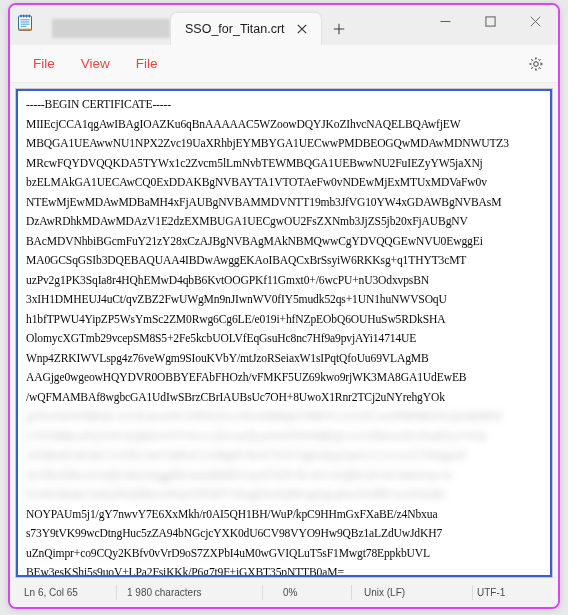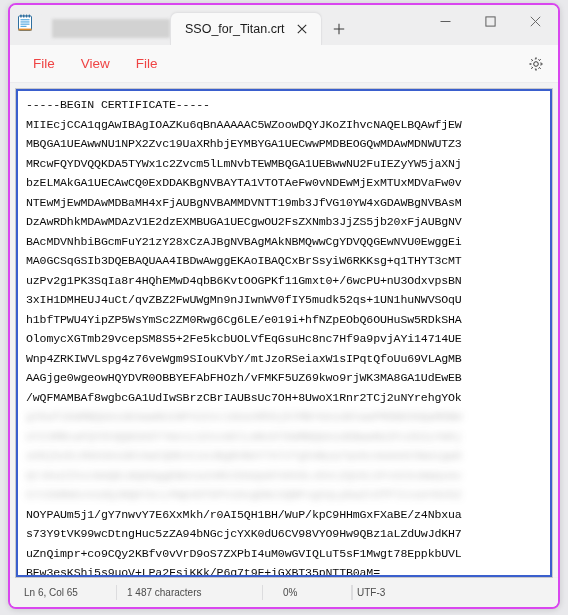--- a/index.html
+++ b/index.html
@@ -195,21 +195,21 @@
     width: 100%;
     height: 100%;
     background: #ffffff;
     border: 2px solid #3a5fcd;
     outline: 1px solid #c8c8cc;
     overflow: hidden;
     position: relative;
   }
 
   .editor-text {
-    font-family: Liberation Mono, monospace;
+    font-family: Liberation Serif, serif;
     font-size: 11.6px;
     line-height: 19.5px;
     color: #0b0b0b;
     white-space: pre;
     padding: 4px 0 0 8px;
     letter-spacing: -0.15px;
   }
 
   .line { height: 19.5px; }
 
@@ -337,22 +337,23 @@
 
     <div class="editor-wrap">
       <div class="editor">
         <div class="editor-text" id="editor-text"><div class="line">-----BEGIN CERTIFICATE-----</div><div class="line">MIIEcjCCA1qgAwIBAgIOAZKu6qBnAAAAAC5WZoowDQYJKoZIhvcNAQELBQAwfjEW</div><div class="line">MBQGA1UEAwwNU1NPX2Zvc19UaXRhbjEYMBYGA1UECwwPMDBEOGQwMDAwMDNWUTZ3</div><div class="line">MRcwFQYDVQQKDA5TYWx1c2Zvcm5lLmNvbTEWMBQGA1UEBwwNU2FuIEZyYW5jaXNj</div><div class="line">bzELMAkGA1UECAwCQ0ExDDAKBgNVBAYTA1VTOTAeFw0vNDEwMjExMTUxMDVaFw0v</div><div class="line">NTEwMjEwMDAwMDBaMH4xFjAUBgNVBAMMDVNTT19mb3JfVG10YW4xGDAWBgNVBAsM</div><div class="line">DzAwRDhkMDAwMDAzV1E2dzEXMBUGA1UECgwOU2FsZXNmb3JjZS5jb20xFjAUBgNV</div><div class="line">BAcMDVNhbiBGcmFuY21zY28xCzAJBgNVBAgMAkNBMQwwCgYDVQQGEwNVU0EwggEi</div><div class="line">MA0GCSqGSIb3DQEBAQUAA4IBDwAwggEKAoIBAQCxBrSsyiW6RKKsg+q1THYT3cMT</div><div class="line">uzPv2g1PK3SqIa8r4HQhEMwD4qbB6KvtOOGPKf11Gmxt0+/6wcPU+nU3OdxvpsBN</div><div class="line">3xIH1DMHEUJ4uCt/qvZBZ2FwUWgMn9nJIwnWV0fIY5mudk52qs+1UN1huNWVSOqU</div><div class="line">h1bfTPWU4YipZP5WsYmSc2ZM0Rwg6Cg6LE/e019i+hfNZpEObQ6OUHuSw5RDkSHA</div><div class="line">OlomycXGTmb29vcepSM8S5+2Fe5kcbUOLVfEqGsuHc8nc7Hf9a9pvjAYi14714UE</div><div class="line">Wnp4ZRKIWVLspg4z76veWgm9SIouKVbY/mtJzoRSeiaxW1sIPqtQfoUu69VLAgMB</div><div class="line">AAGjge0wgeowHQYDVR0OBBYEFAbFHOzh/vFMKF5UZ69kwo9rjWK3MA8GA1UdEwEB</div><div class="line">/wQFMAMBAf8wgbcGA1UdIwSBrzCBrIAUBsUc7OH+8UwoX1Rnr2TCj2uNYrehgYOk</div><div class="line blurline">gYEwfzEWMBQGA1UEAwwNU1NPX2Zvc19UaXRhbjEYMBYGA1UECwwPMDBEOGQwMDBW</div><div class="line blurline">UTZ3MRcwFQYDVQQKDA5TYWx1c2Zvcm5lLmNvbTEWMBQGA1UEBwwNU2FuIEZyYW5j</div><div class="line blurline">aXNjbzELMAkGA1UECAwCQ0ExCzAJBgNVBAYTAlVTghAByq7qoGcAAAAAC5WaigwD</div><div class="line blurline">QYJKoZIhvcNAQELBQADggEBAIa2nRkIbGUpAFXHV9LvbVcZQtKLkFvSC0JmWqvAv</div><div class="line blurline">kYtDGRmkxVu6QJNQHlkcLPWpVDTkPV1HxgbNcSQNFvgXqLpbwZtOfPlCvsAYKnhZ</div><div class="line">NOYPAUm5j1/gY7nwvY7E6XxMkh/r0AI5QH1BH/WuP/kpC9HHmGxFXaBE/z4Nbxua</div><div class="line">s73Y9tVK99wcDtngHuc5zZA94bNGcjcYXK0dU6CV98VYO9Hw9QBz1aLZdUwJdKH7</div><div class="line">uZnQimpr+co9CQy2KBfv0vVrD9oS7ZXPbI4uM0wGVIQLuT5sF1Mwgt78EppkbUVL</div><div class="line">BEw3esKShi5s9uoV+LPa2FsiKKk/P6g7t9F+iGXBT35pNTTB0aM=</div></div>
       </div>
     </div>
 
     <div class="statusbar">
       <div class="status-cell sc-1">Ln 6, Col 65</div>
       <div class="divider"></div>
-      <div class="status-cell sc-2">1 487 characters</div>
+      <div class="status-cell sc-2">1 980 characters</div>
       <div class="divider"></div>
       <div class="status-cell sc-3">0%</div>
       <div class="divider"></div>
+      <div class="status-cell sc-4">Unix (LF)</div>
       <div class="divider"></div>
-      <div class="status-cell sc-5">UTF-3</div>
+      <div class="status-cell sc-5">UTF-1</div>
     </div>
 
   </div>
 </div>
 
 </body></html>

